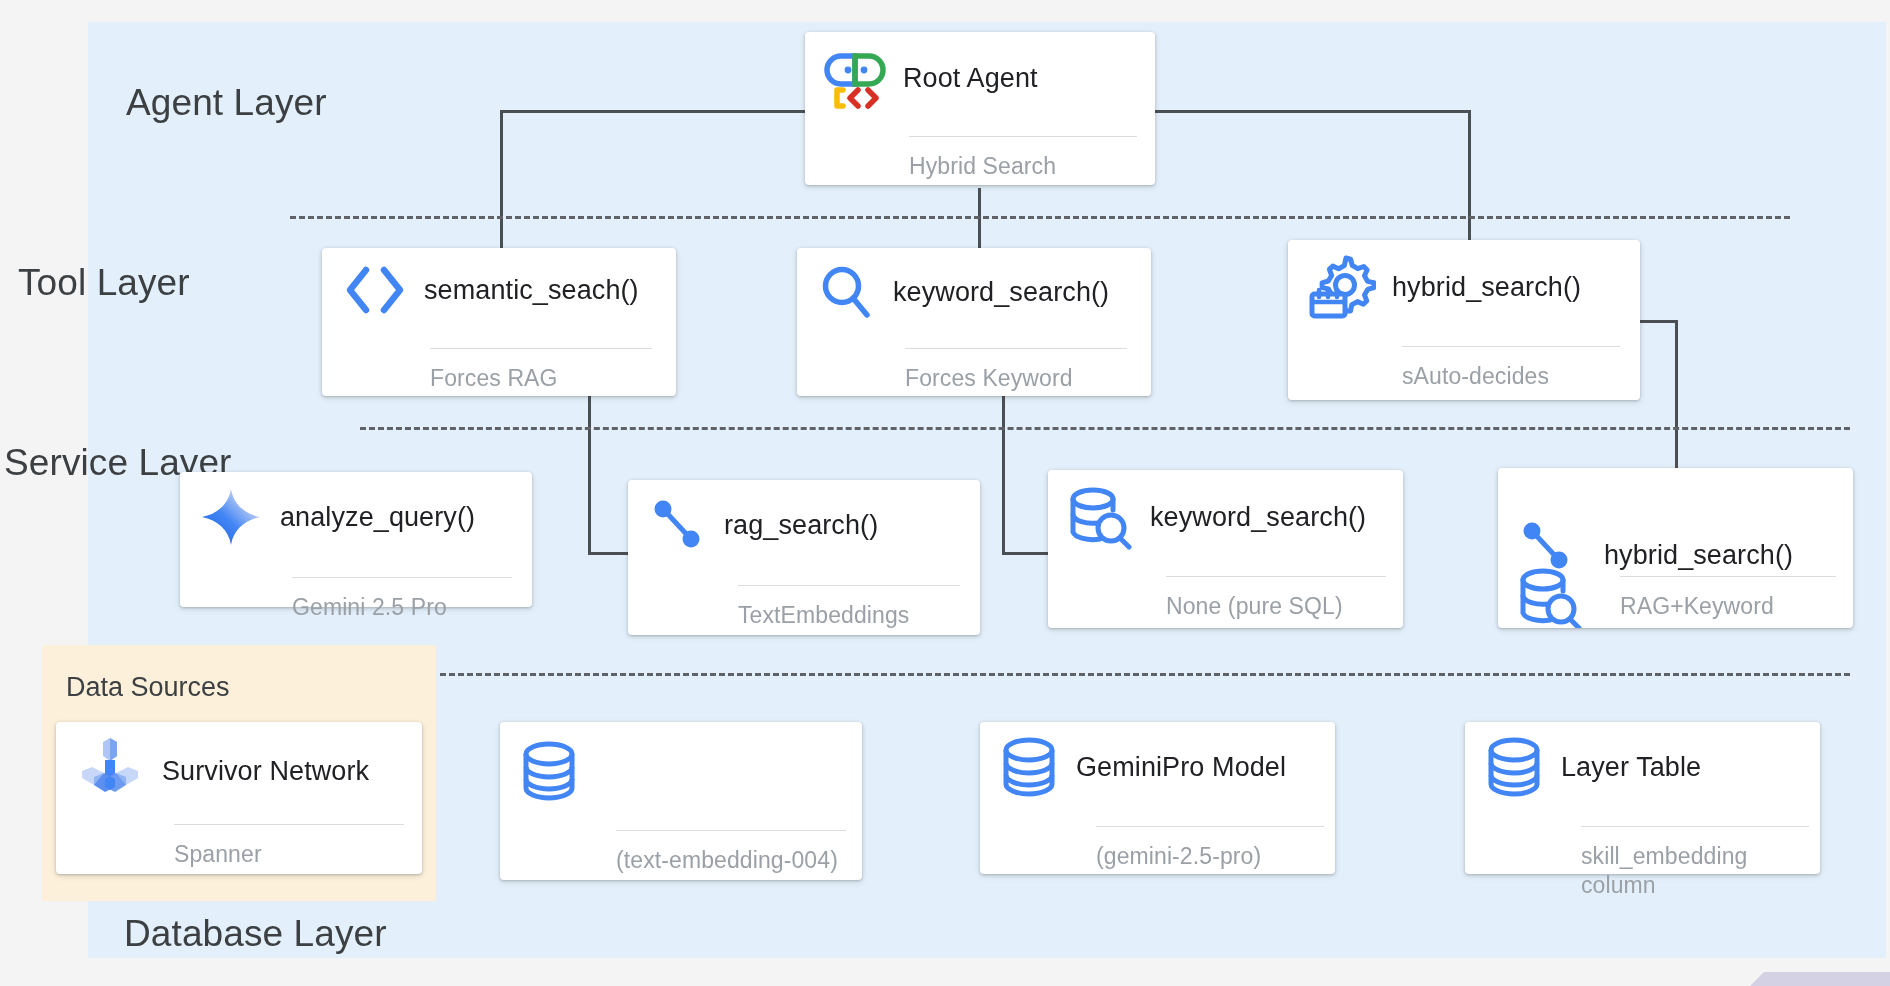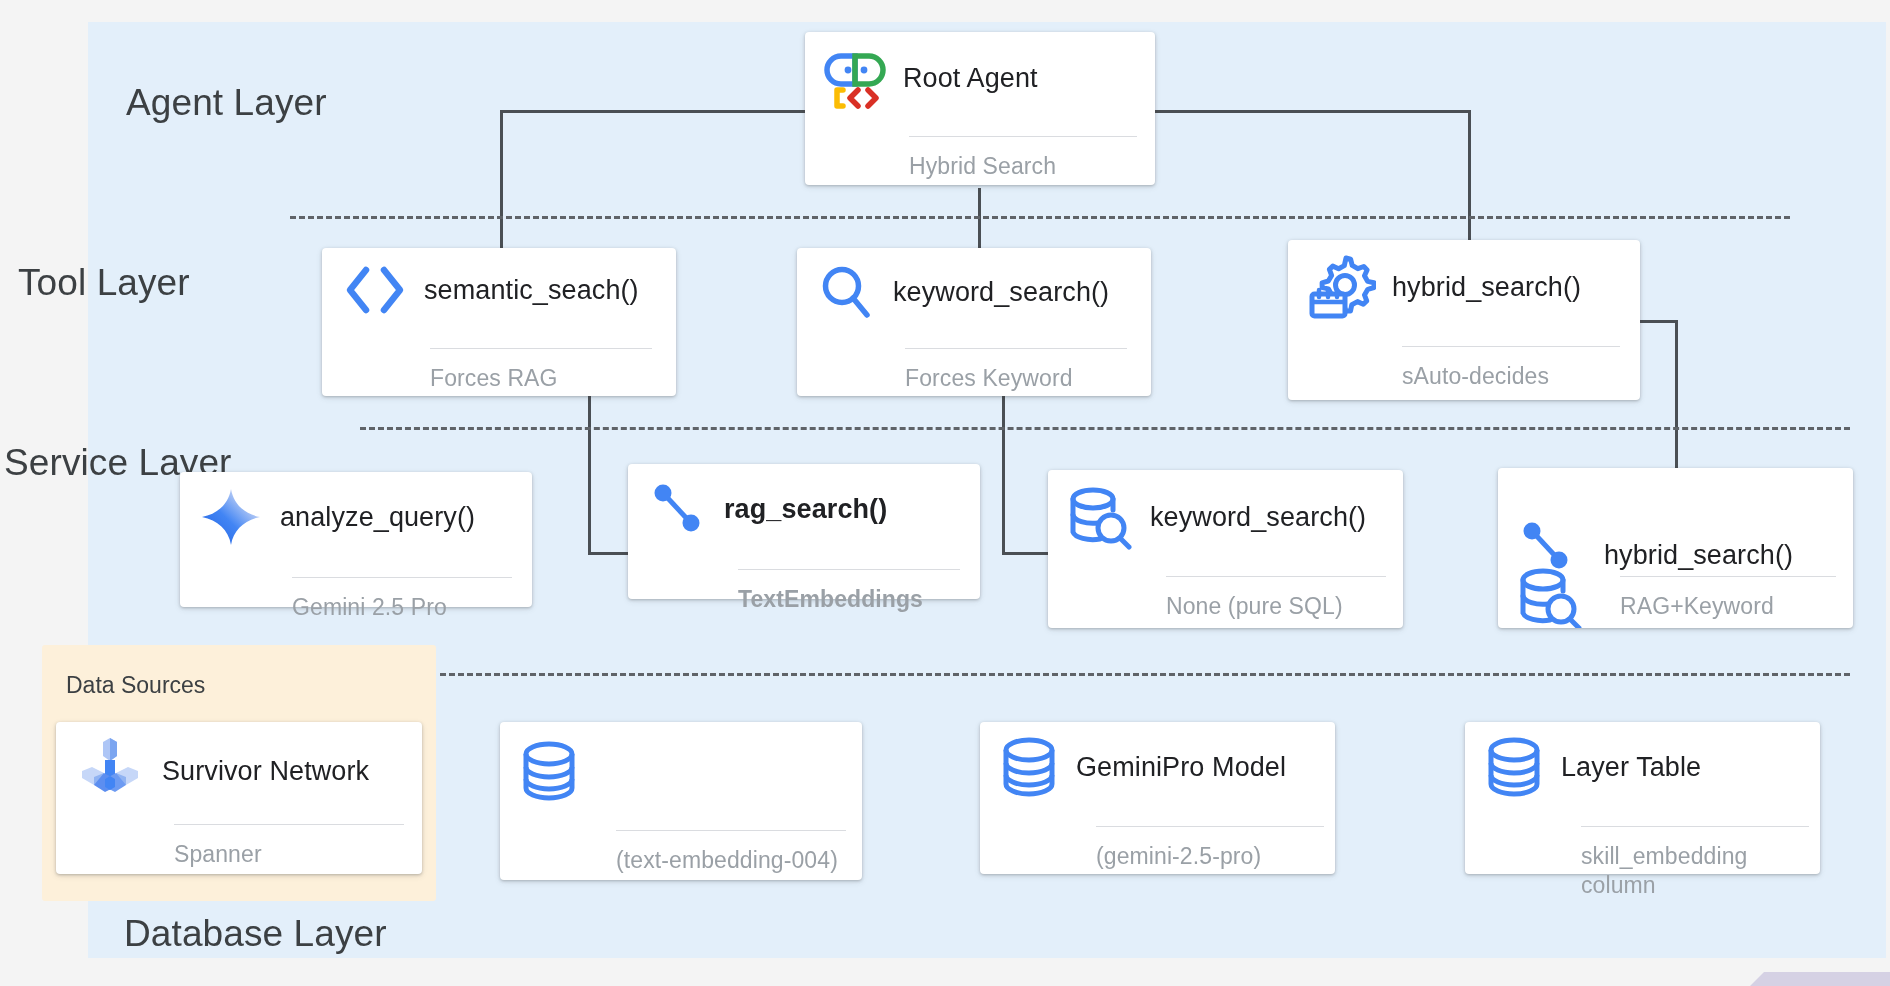--- a/index.html
+++ b/index.html
@@ -81,21 +81,21 @@
 
   
   #data-sources-box {
     position: absolute; left: 42px; top: 645px;
     width: 394px; height: 256px;
     background: #fdf0da;
     border-radius: 3px;
   }
   #data-sources-title {
     position: absolute; left: 66px; top: 672px;
-    font-size: 23px; color: #3c4043;
+    font-size: 27px; color: #3c4043;
   }
 
   
   #corner-sliver {
     position: absolute; right: 0; bottom: 0;
     width: 140px; height: 14px;
     background: #d5d1e4;
     clip-path: polygon(14px 0, 100% 0, 100% 100%, 0 100%);
   }
 </style>
@@ -217,21 +217,21 @@
           </defs>
           <path d="M33 3 C35.5 18 46.5 28 62 31 C46.5 34 35.5 44 33 59 C30.5 44 19.5 34 4 31 C19.5 28 30.5 18 33 3 Z" fill="url(#gemgrad)"></path>
         </svg>
       </span>
       <span class="card-title">analyze_query()</span>
     </div>
     <div class="card-rule" style="left:112px; top:105px; width:220px;"></div>
     <div class="card-sub" style="left:112px; top:121px;">Gemini 2.5 Pro</div>
   </div>
 
-  <div class="card" style="left:628px; top:464px; width:352px; height:135px;font-weight:bold;">
+  <div class="card" style="left:628px; top:480px; width:352px; height:155px;">
     <div class="card-head">
       <span class="card-icon">
         <svg width="62" height="62" viewBox="0 0 62 62">
           <line x1="18" y1="16" x2="44" y2="44" stroke="#4285f4" stroke-width="5"></line>
           <circle cx="17" cy="15" r="8.5" fill="#4285f4"></circle>
           <circle cx="45" cy="45" r="8.5" fill="#4285f4"></circle>
         </svg>
       </span>
       <span class="card-title">rag_search()</span>
     </div>

